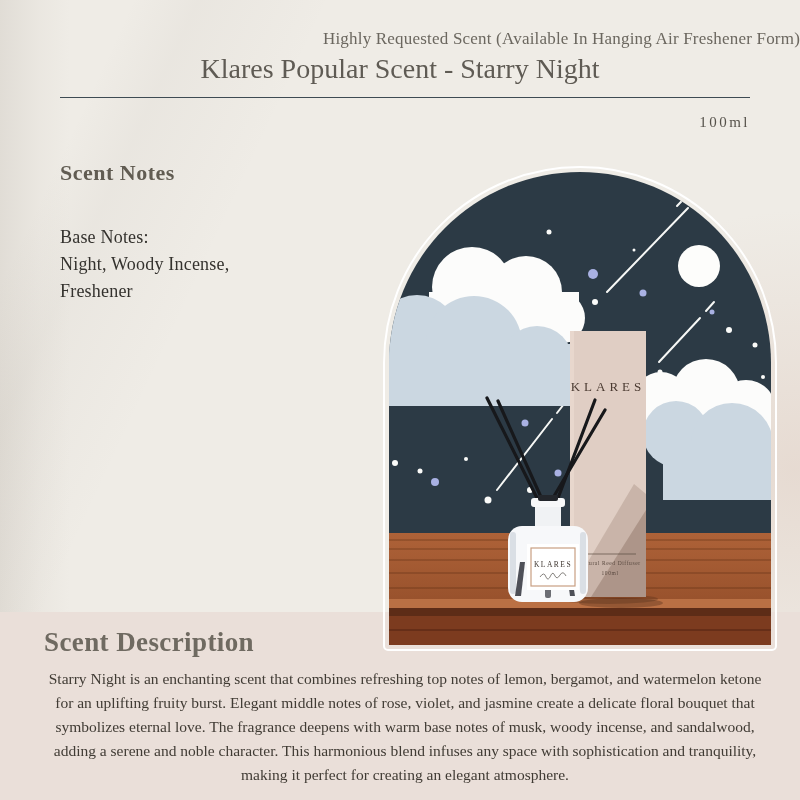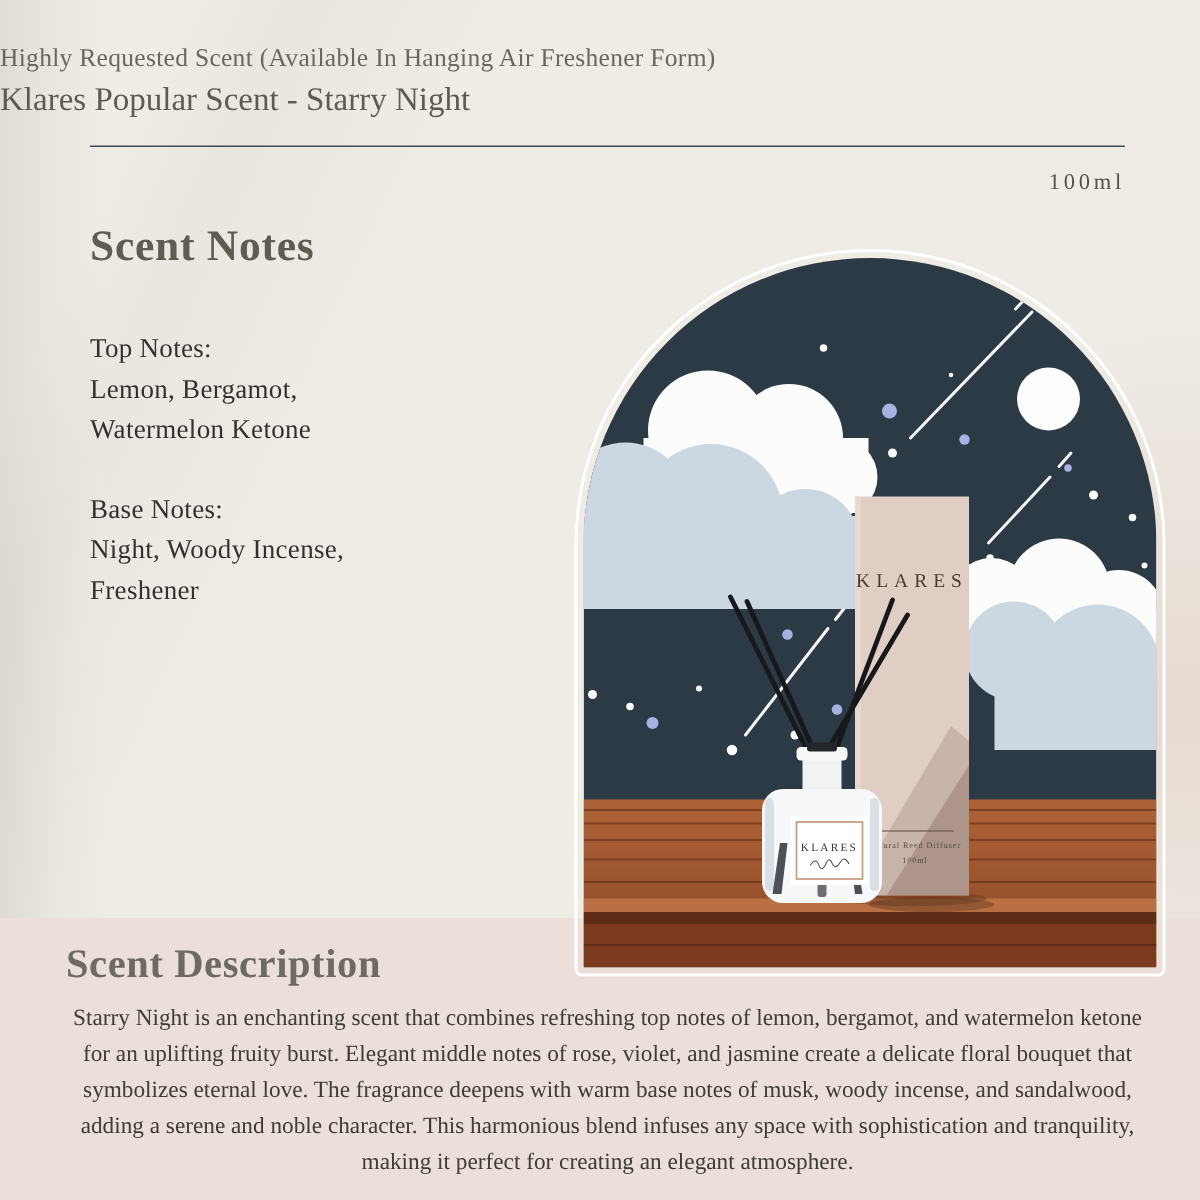--- a/index.html
+++ b/index.html
@@ -10,38 +10,38 @@
   }
   
   .light-overlay{
     position:absolute;inset:0;pointer-events:none;z-index:0;
     background:
       linear-gradient(90deg, rgba(150,140,128,0.16) 0px, rgba(150,140,128,0.05) 40px, rgba(150,140,128,0) 70px),
       linear-gradient(115deg, rgba(130,120,110,0) 120px, rgba(130,120,110,0.05) 180px, rgba(130,120,110,0) 300px),
       radial-gradient(circle at 795px 470px, rgba(214,186,172,0.35), rgba(214,186,172,0) 260px);
   }
   .subtitle{
-    position:absolute;top:29px;left:0;width:800px;text-align:left;
+    position:absolute;top:29px;left:0;width:800px;text-align:right;
     font-size:17px;color:#6B675F;letter-spacing:0.2px;
   }
   .title{
-    position:absolute;top:53px;left:0;width:800px;
-    font-size:22px;color:#5F5B54;
+    position:absolute;top:53px;left:0;width:800px;text-align:center;
+    font-size:28px;color:#5F5B54;
   }
   .rule{
     position:absolute;top:97px;left:60px;width:690px;height:0;
     border:none;border-top:1.5px solid #3E4B53;margin:0;
   }
   .volume{
     position:absolute;top:114px;right:50px;
     font-size:15px;letter-spacing:2.5px;color:#55514A;
   }
   .notes{position:absolute;left:60px;top:148px;width:310px;z-index:2;}
   .notes h2{
-    margin:0 0 38px 0;font-size:29px;font-weight:bold;color:#615C52;letter-spacing:0.5px;
+    margin:12px 0 38px 0;font-size:22px;font-weight:bold;color:#615C52;letter-spacing:0.5px;
   }
   .note-group{margin-bottom:26px;font-size:18px;line-height:27px;color:#34322E;letter-spacing:0.2px;}
   .description-section{
     position:absolute;left:0;top:612px;width:800px;height:188px;
     background:#EADFD9;z-index:1;
   }
   .description-section h2{
     margin:15px 0 9px 44px;font-size:27px;font-weight:bold;color:#6F6A61;letter-spacing:0.4px;
   }
   .description-section p{
@@ -60,25 +60,20 @@
 
 <div class="light-overlay"></div>
 
 <div class="subtitle">Highly Requested Scent (Available In Hanging Air Freshener Form)</div>
 <div class="title">Klares Popular Scent - Starry Night</div>
 <hr class="rule">
 <div class="volume">100ml</div>
 
 <section class="notes">
   <h2>Scent Notes</h2>
-  <div class="note-group">
-    <div>Top Notes:</div>
-    <div>Lemon, Bergamot,</div>
-    <div>Watermelon Ketone</div>
-  </div>
   <div class="note-group">
     <div>Base Notes:</div>
     <div>Night, Woody Incense,</div>
     <div>Freshener</div>
   </div>
 </section>
 
 <div class="arch-card">
   <svg width="382" height="473" viewBox="0 0 382 473">
     <defs>

